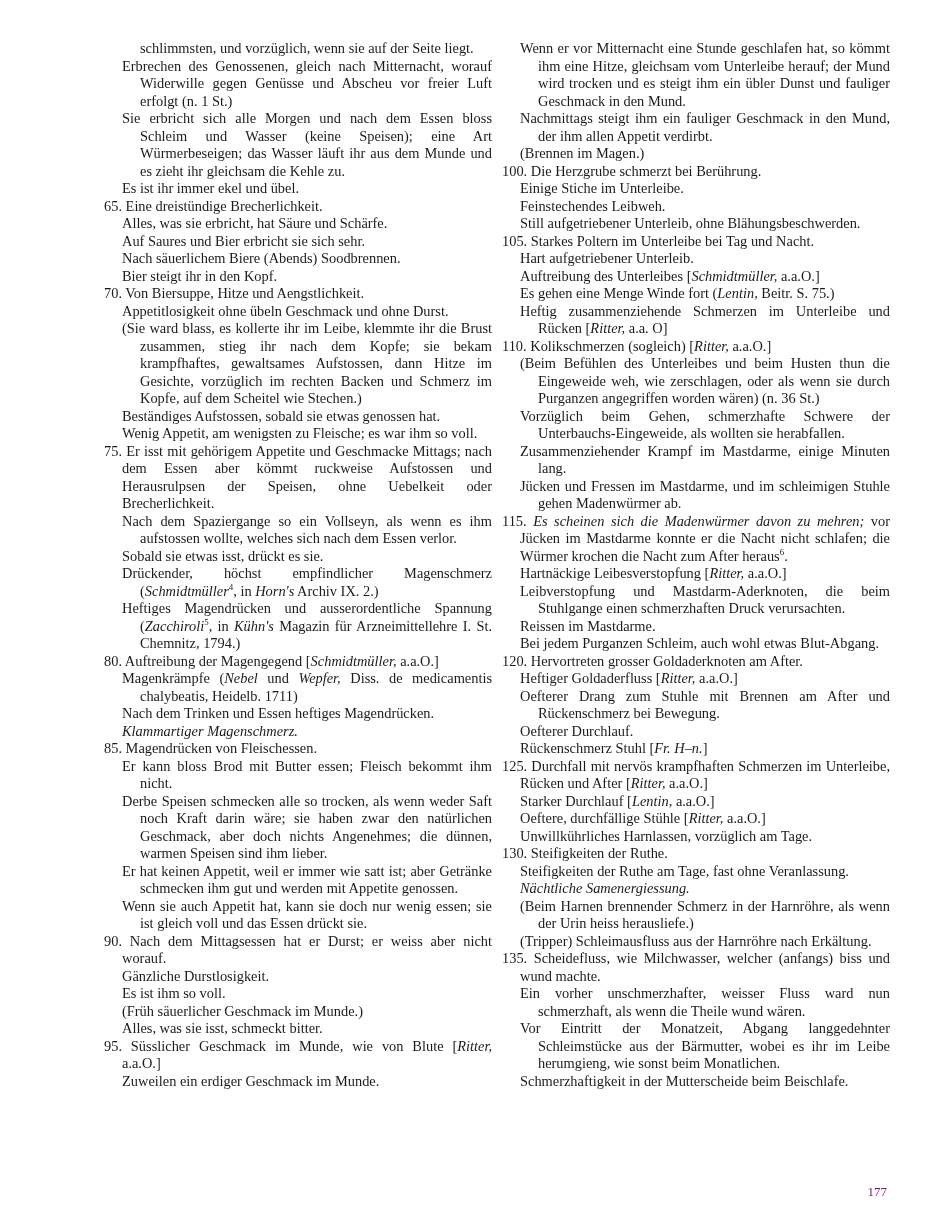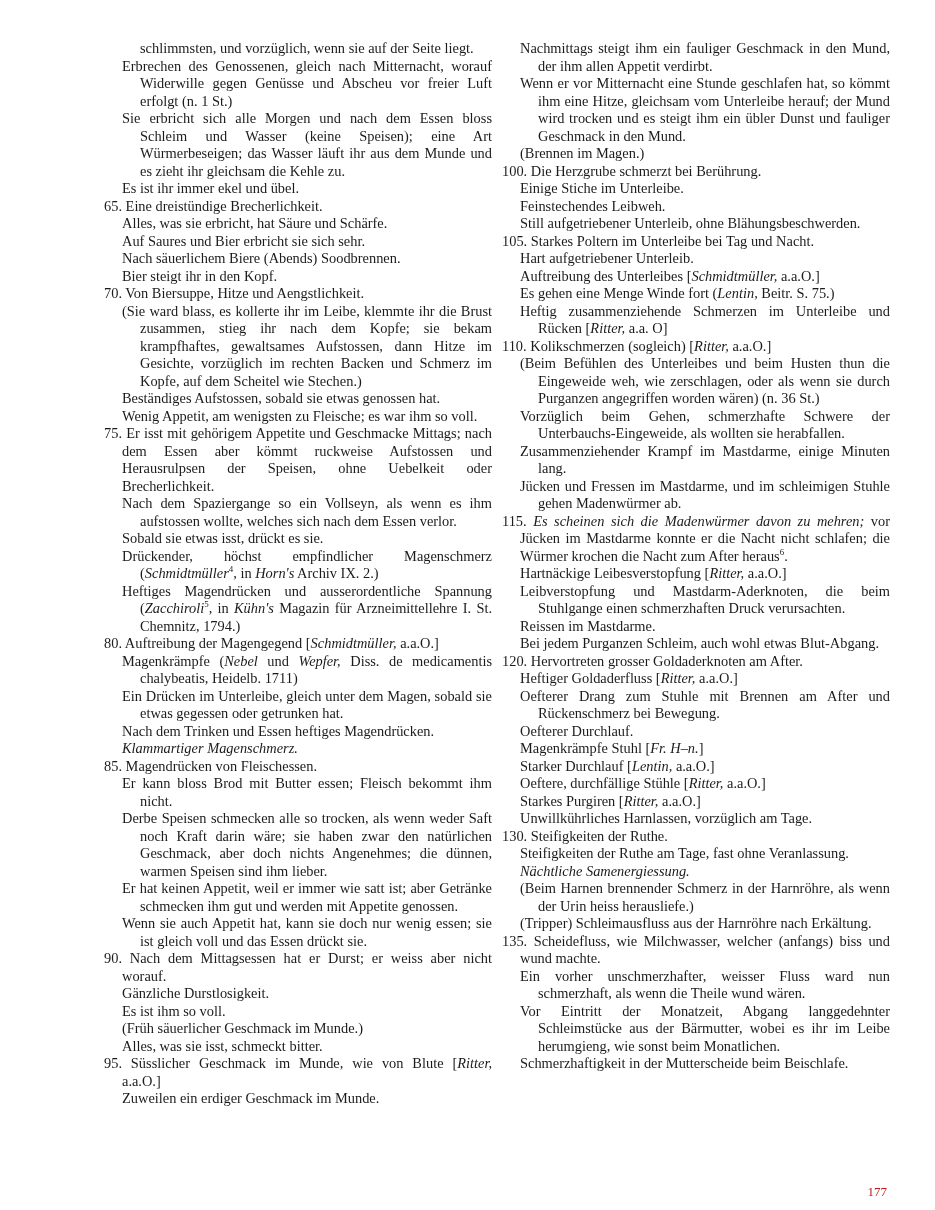--- a/index.html
+++ b/index.html
@@ -45,68 +45,68 @@
   sup {
     font-size: 0.62em;
     line-height: 0;
     vertical-align: super;
   }
   .page-number {
     position: absolute;
     right: 48px;
     bottom: 10px;
     font-size: 13px;
-    color: #b91c1c;
+    color: #701a75;
   }
 </style>
 </head>
 <body>
 
 <div class="page">
   <div class="columns">
     <div class="column">
         <p class="para cont"><span>schlimmsten, und vorzüglich, wenn sie auf der Seite liegt.</span></p>
         <p class="para plain"><span>Erbrechen des Genossenen, gleich nach Mitternacht, worauf Widerwille gegen Genüsse und Abscheu vor freier Luft erfolgt (n. 1 St.)</span></p>
         <p class="para plain"><span>Sie erbricht sich alle Morgen und nach dem Essen bloss Schleim und Wasser (keine Speisen); eine Art Würmerbeseigen; das Wasser läuft ihr aus dem Munde und es zieht ihr gleichsam die Kehle zu.</span></p>
         <p class="para plain"><span>Es ist ihr immer ekel und übel.</span></p>
         <p class="para num"><span>65. Eine dreistündige Brecherlichkeit.</span></p>
         <p class="para plain"><span>Alles, was sie erbricht, hat Säure und Schärfe.</span></p>
         <p class="para plain"><span>Auf Saures und Bier erbricht sie sich sehr.</span></p>
         <p class="para plain"><span>Nach säuerlichem Biere (Abends) Soodbrennen.</span></p>
         <p class="para plain"><span>Bier steigt ihr in den Kopf.</span></p>
         <p class="para num"><span>70. Von Biersuppe, Hitze und Aengstlichkeit.</span></p>
+        <p class="para plain"><span>Appetitlosigkeit ohne übeln Geschmack und ohne Durst.</span></p>
         <p class="para plain"><span>(Sie ward blass, es kollerte ihr im Leibe, klemmte ihr die Brust zusammen, stieg ihr nach dem Kopfe; sie bekam krampfhaftes, gewaltsames Aufstossen, dann Hitze im Gesichte, vorzüglich im rechten Backen und Schmerz im Kopfe, auf dem Scheitel wie Stechen.)</span></p>
         <p class="para plain"><span>Beständiges Aufstossen, sobald sie etwas genossen hat.</span></p>
         <p class="para plain"><span>Wenig Appetit, am wenigsten zu Fleische; es war ihm so voll.</span></p>
         <p class="para num"><span>75. Er isst mit gehörigem Appetite und Geschmacke Mittags; nach dem Essen aber kömmt ruckweise Aufstossen und Herausrulpsen der Speisen, ohne Uebelkeit oder Brecherlichkeit.</span></p>
         <p class="para plain"><span>Nach dem Spaziergange so ein Vollseyn, als wenn es ihm aufstossen wollte, welches sich nach dem Essen verlor.</span></p>
         <p class="para plain"><span>Sobald sie etwas isst, drückt es sie.</span></p>
         <p class="para plain"><span>Drückender, höchst empfindlicher Magenschmerz (</span><span class="italic">Schmidtmüller</span><sup>4</sup><span>, in </span><span class="italic">Horn's</span><span> Archiv IX. 2.)</span></p>
         <p class="para plain"><span>Heftiges Magendrücken und ausserordentliche Spannung (</span><span class="italic">Zacchiroli</span><sup>5</sup><span>, in </span><span class="italic">Kühn's</span><span> Magazin für Arzneimittellehre I. St. Chemnitz, 1794.)</span></p>
         <p class="para num"><span>80. Auftreibung der Magengegend [</span><span class="italic">Schmidtmüller,</span><span> a.a.O.]</span></p>
         <p class="para plain"><span>Magenkrämpfe (</span><span class="italic">Nebel</span><span> und </span><span class="italic">Wepfer,</span><span> Diss. de medicamentis chalybeatis, Heidelb. 1711)</span></p>
-        <p class="para plain"><span>Ein Drücken im Unterleibe, gleich unter dem Magen, sobald sie etwas gegessen oder getrunken hat.</span></p>
         <p class="para plain"><span>Nach dem Trinken und Essen heftiges Magendrücken.</span></p>
         <p class="para plain"><span class="italic">Klammartiger Magenschmerz.</span></p>
         <p class="para num"><span>85. Magendrücken von Fleischessen.</span></p>
         <p class="para plain"><span>Er kann bloss Brod mit Butter essen; Fleisch bekommt ihm nicht.</span></p>
         <p class="para plain"><span>Derbe Speisen schmecken alle so trocken, als wenn weder Saft noch Kraft darin wäre; sie haben zwar den natürlichen Geschmack, aber doch nichts Angenehmes; die dünnen, warmen Speisen sind ihm lieber.</span></p>
         <p class="para plain"><span>Er hat keinen Appetit, weil er immer wie satt ist; aber Getränke schmecken ihm gut und werden mit Appetite genossen.</span></p>
         <p class="para plain"><span>Wenn sie auch Appetit hat, kann sie doch nur wenig essen; sie ist gleich voll und das Essen drückt sie.</span></p>
         <p class="para num"><span>90. Nach dem Mittagsessen hat er Durst; er weiss aber nicht worauf.</span></p>
         <p class="para plain"><span>Gänzliche Durstlosigkeit.</span></p>
         <p class="para plain"><span>Es ist ihm so voll.</span></p>
         <p class="para plain"><span>(Früh säuerlicher Geschmack im Munde.)</span></p>
         <p class="para plain"><span>Alles, was sie isst, schmeckt bitter.</span></p>
         <p class="para num"><span>95. Süsslicher Geschmack im Munde, wie von Blute [</span><span class="italic">Ritter,</span><span> a.a.O.]</span></p>
         <p class="para plain"><span>Zuweilen ein erdiger Geschmack im Munde.</span></p>
       </div>
     <div class="column">
+        <p class="para plain"><span>Wenn er vor Mitternacht eine Stunde geschlafen hat, so kömmt ihm eine Hitze, gleichsam vom Unterleibe herauf; der Mund wird trocken und es steigt ihm ein übler Dunst und fauliger Geschmack in den Mund.</span></p>
         <p class="para plain"><span>Nachmittags steigt ihm ein fauliger Geschmack in den Mund, der ihm allen Appetit verdirbt.</span></p>
-        <p class="para plain"><span>Wenn er vor Mitternacht eine Stunde geschlafen hat, so kömmt ihm eine Hitze, gleichsam vom Unterleibe herauf; der Mund wird trocken und es steigt ihm ein übler Dunst und fauliger Geschmack in den Mund.</span></p>
         <p class="para plain"><span>(Brennen im Magen.)</span></p>
         <p class="para num"><span>100. Die Herzgrube schmerzt bei Berührung.</span></p>
         <p class="para plain"><span>Einige Stiche im Unterleibe.</span></p>
         <p class="para plain"><span>Feinstechendes Leibweh.</span></p>
         <p class="para plain"><span>Still aufgetriebener Unterleib, ohne Blähungsbeschwerden.</span></p>
         <p class="para num"><span>105. Starkes Poltern im Unterleibe bei Tag und Nacht.</span></p>
         <p class="para plain"><span>Hart aufgetriebener Unterleib.</span></p>
         <p class="para plain"><span>Auftreibung des Unterleibes [</span><span class="italic">Schmidtmüller,</span><span> a.a.O.]</span></p>
         <p class="para plain"><span>Es gehen eine Menge Winde fort (</span><span class="italic">Lentin,</span><span> Beitr. S. 75.)</span></p>
         <p class="para plain"><span>Heftig zusammenziehende Schmerzen im Unterleibe und Rücken [</span><span class="italic">Ritter,</span><span> a.a. O]</span></p>
@@ -117,24 +117,24 @@
         <p class="para plain"><span>Jücken und Fressen im Mastdarme, und im schleimigen Stuhle gehen Madenwürmer ab.</span></p>
         <p class="para num"><span>115. </span><span class="italic">Es scheinen sich die Madenwürmer davon zu mehren;</span><span> vor Jücken im Mastdarme konnte er die Nacht nicht schlafen; die Würmer krochen die Nacht zum After heraus</span><sup>6</sup><span>.</span></p>
         <p class="para plain"><span>Hartnäckige Leibesverstopfung [</span><span class="italic">Ritter,</span><span> a.a.O.]</span></p>
         <p class="para plain"><span>Leibverstopfung und Mastdarm-Aderknoten, die beim Stuhlgange einen schmerzhaften Druck verursachten.</span></p>
         <p class="para plain"><span>Reissen im Mastdarme.</span></p>
         <p class="para plain"><span>Bei jedem Purganzen Schleim, auch wohl etwas Blut-Abgang.</span></p>
         <p class="para num"><span>120. Hervortreten grosser Goldaderknoten am After.</span></p>
         <p class="para plain"><span>Heftiger Goldaderfluss [</span><span class="italic">Ritter,</span><span> a.a.O.]</span></p>
         <p class="para plain"><span>Oefterer Drang zum Stuhle mit Brennen am After und Rückenschmerz bei Bewegung.</span></p>
         <p class="para plain"><span>Oefterer Durchlauf.</span></p>
-        <p class="para plain"><span>Magenkrämpfe Stuhl [</span><span class="italic">Fr. H–n.</span><span>]</span></p>
+        <p class="para plain"><span>Rückenschmerz Stuhl [</span><span class="italic">Fr. H–n.</span><span>]</span></p>
+        <p class="para num"><span>125. Durchfall mit nervös krampfhaften Schmerzen im Unterleibe, Rücken und After [</span><span class="italic">Ritter,</span><span> a.a.O.]</span></p>
         <p class="para plain"><span>Starker Durchlauf [</span><span class="italic">Lentin,</span><span> a.a.O.]</span></p>
         <p class="para plain"><span>Oeftere, durchfällige Stühle [</span><span class="italic">Ritter,</span><span> a.a.O.]</span></p>
-        <p class="para plain"><span>Starkes Purgiren [</span><span class="italic">Ritter,</span><span> a.a.O.]</span></p>
         <p class="para plain"><span>Unwillkührliches Harnlassen, vorzüglich am Tage.</span></p>
         <p class="para num"><span>130. Steifigkeiten der Ruthe.</span></p>
         <p class="para plain"><span>Steifigkeiten der Ruthe am Tage, fast ohne Veranlassung.</span></p>
         <p class="para plain"><span class="italic">Nächtliche Samenergiessung.</span></p>
         <p class="para plain"><span>(Beim Harnen brennender Schmerz in der Harnröhre, als wenn der Urin heiss herausliefe.)</span></p>
         <p class="para plain"><span>(Tripper) Schleimausfluss aus der Harnröhre nach Erkältung.</span></p>
         <p class="para num"><span>135. Scheidefluss, wie Milchwasser, welcher (anfangs) biss und wund machte.</span></p>
         <p class="para plain"><span>Ein vorher unschmerzhafter, weisser Fluss ward nun schmerzhaft, als wenn die Theile wund wären.</span></p>
         <p class="para plain"><span>Vor Eintritt der Monatzeit, Abgang langgedehnter Schleimstücke aus der Bärmutter, wobei es ihr im Leibe herumgieng, wie sonst beim Monatlichen.</span></p>
         <p class="para plain"><span>Schmerzhaftigkeit in der Mutterscheide beim Beischlafe.</span></p>

